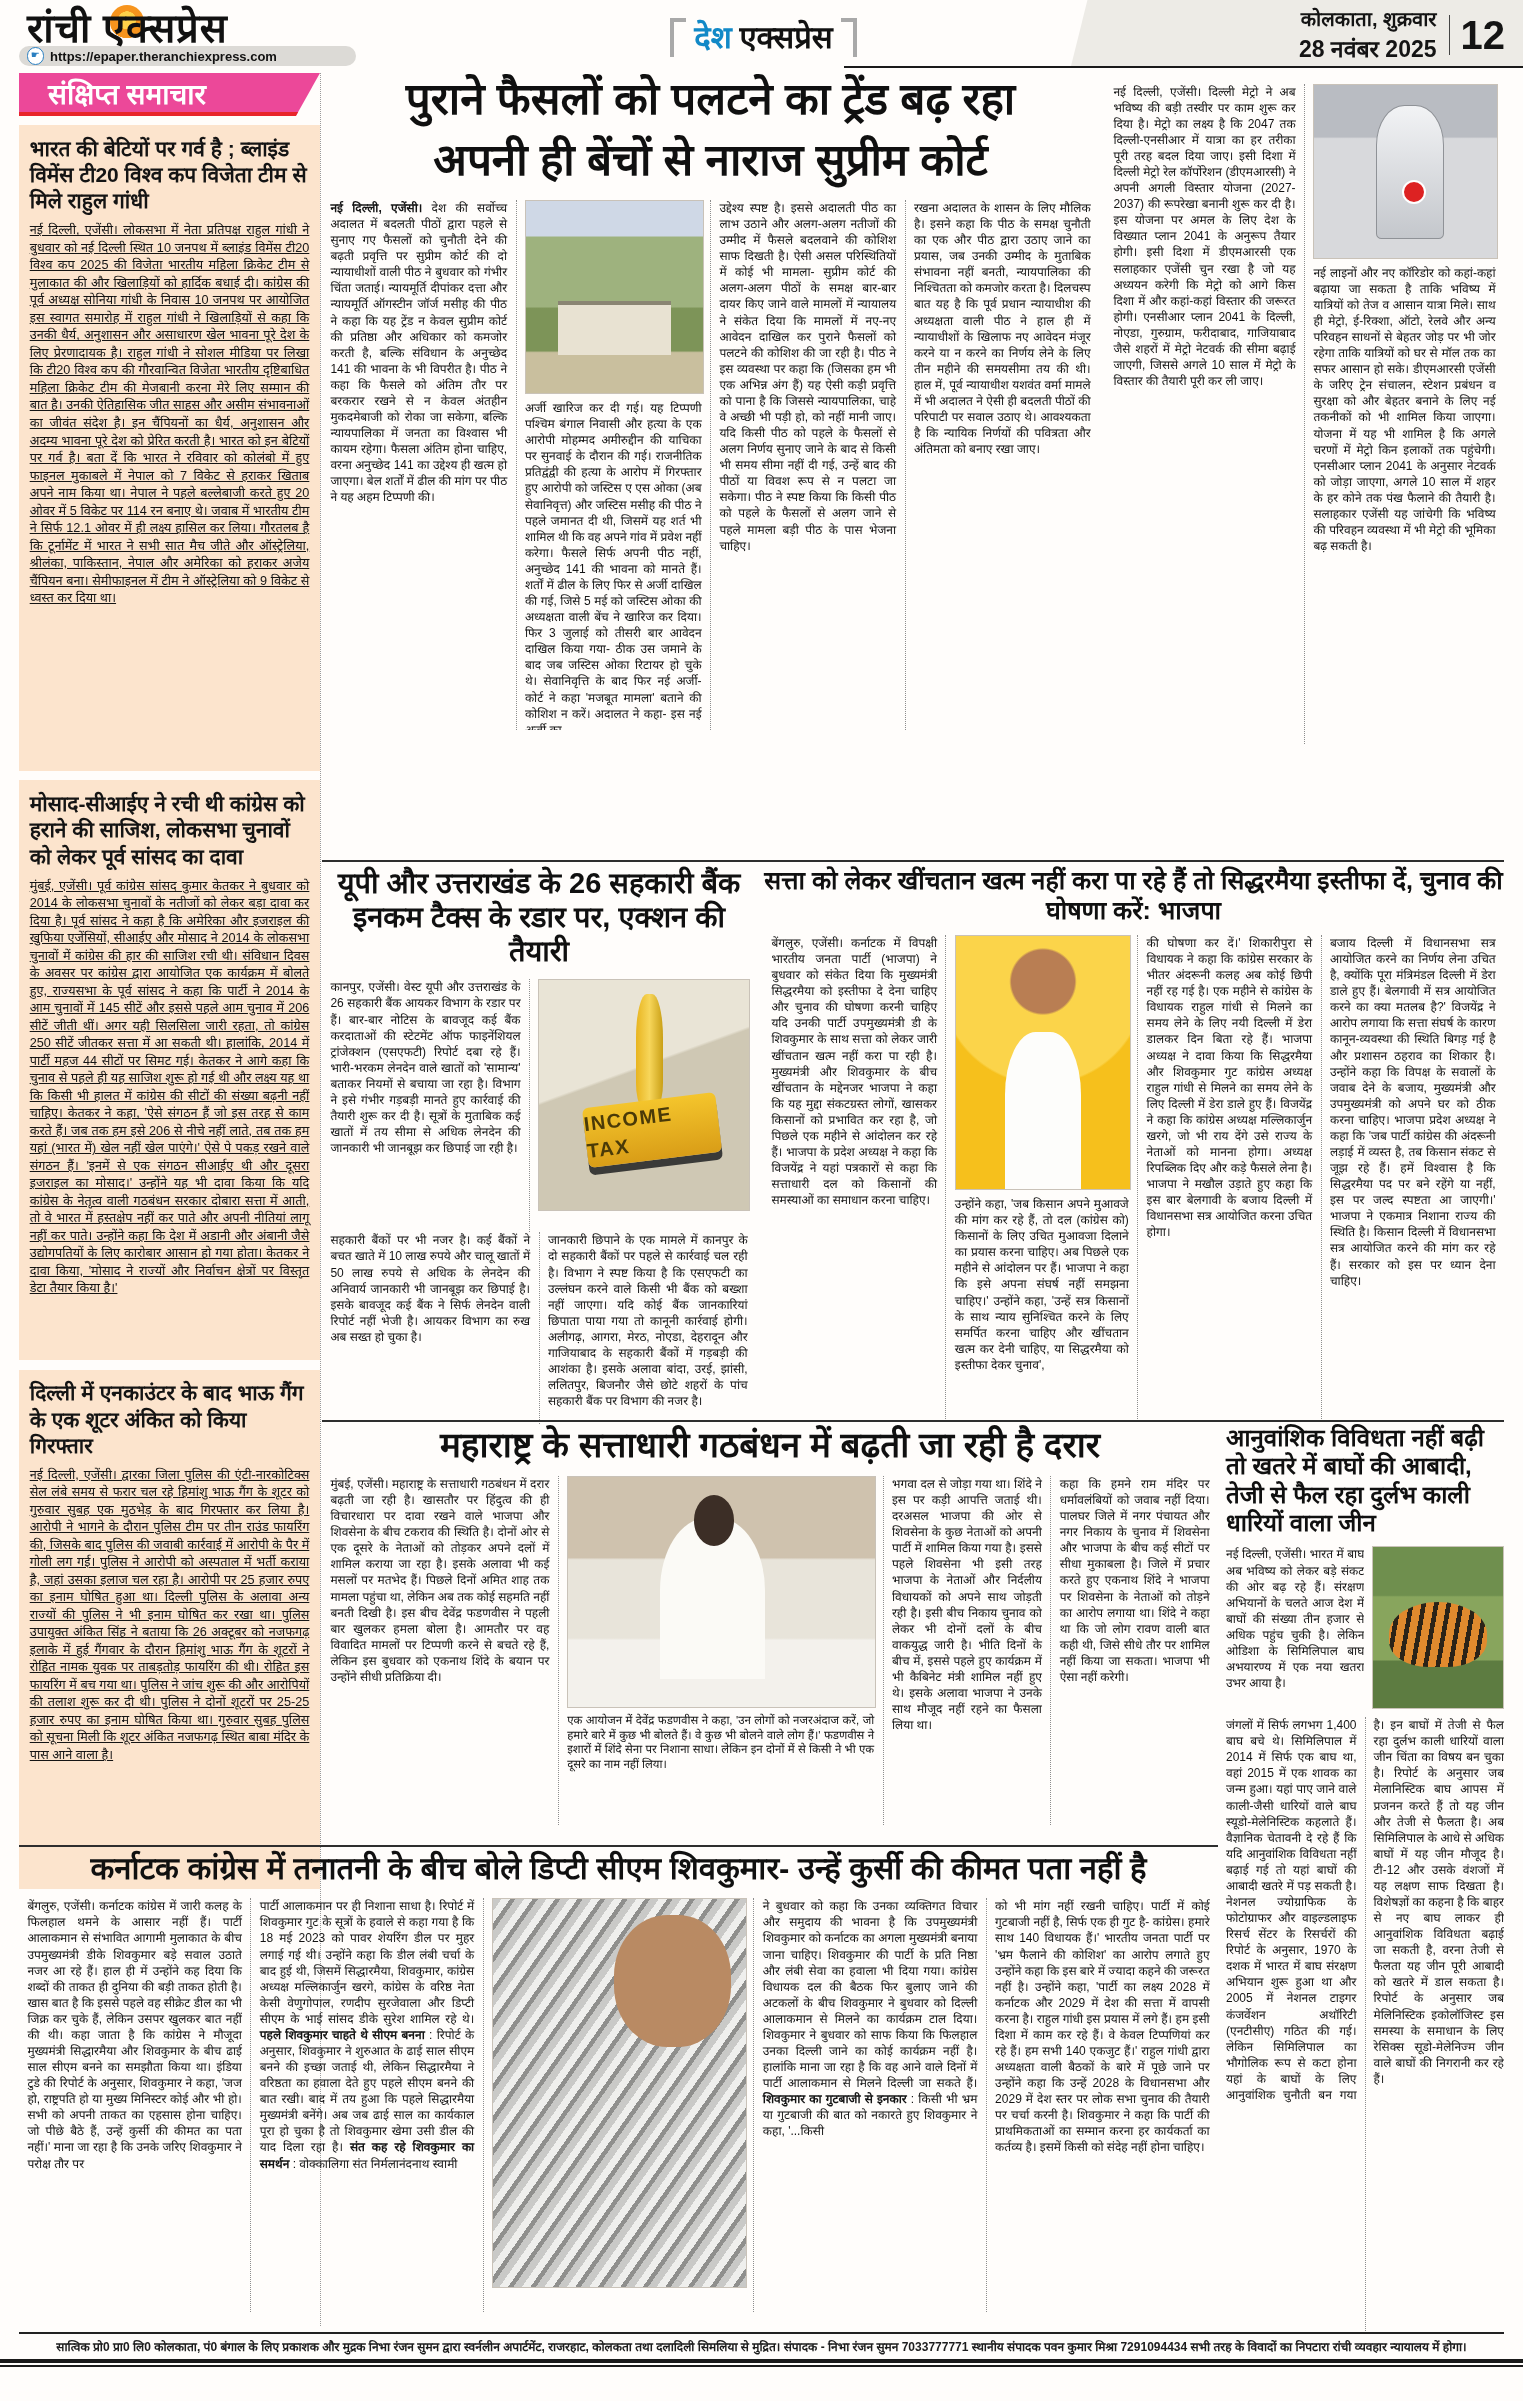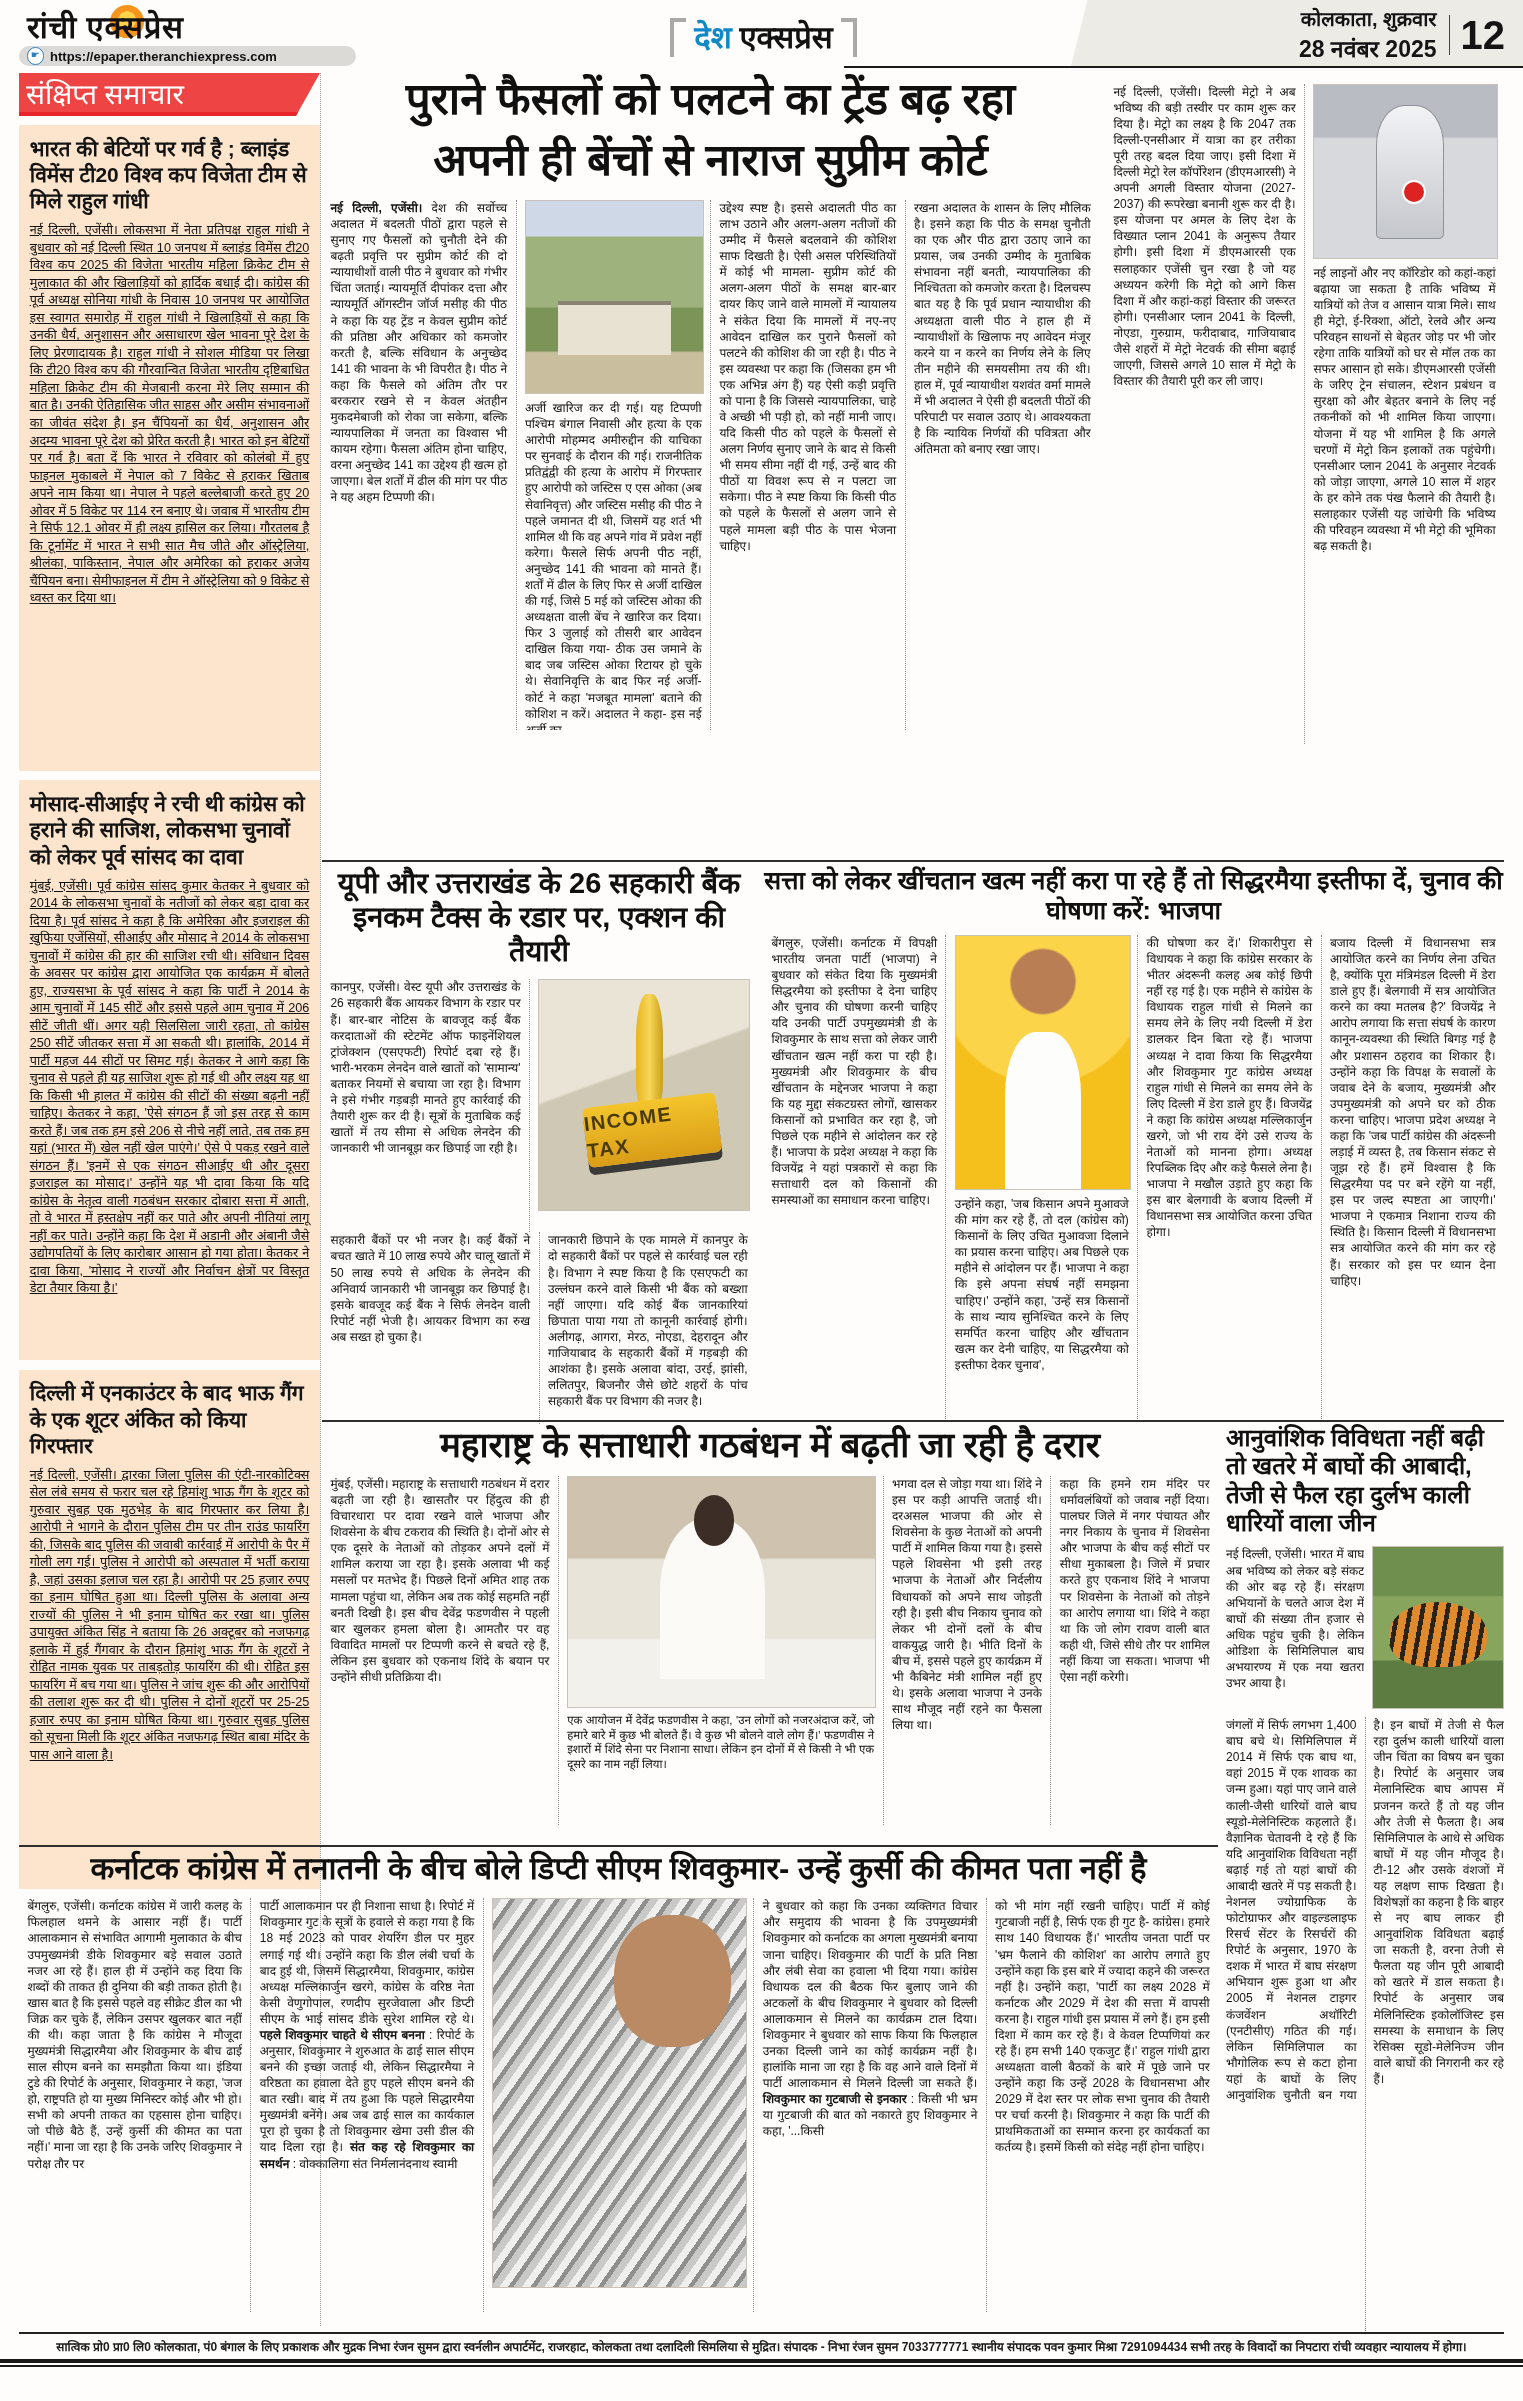--- a/index.html
+++ b/index.html
@@ -2,21 +2,21 @@
 <html style="font-size:12.3px"><head>
 <meta charset="utf-8">
 <style>
   html,body{margin:0;padding:0;background:#e8e8e8;}
   .page{position:relative;width:1523px;height:2401px;background:#fffdfb;margin:0 auto;
         font-family:"Liberation Sans","DejaVu Sans",sans-serif;color:#141414;overflow:hidden;}
   .abs{position:absolute;}
   
   .logo-wrap{left:19px;top:6.1px;width:276px;height:40px;display:flex;align-items:center;}
   .sun{width:34px;height:34px;border-radius:50%;background:radial-gradient(circle at 50% 45%,#ffd24a 0 35%,#f7941d 36% 70%,rgba(247,148,29,0) 71%);margin-right:-26px;position:relative;top:-4.6px;left:91px;}
-  .logo-text{font-size:31px;font-weight:800;letter-spacing:0.8px;color:#111;position:relative;z-index:2;}
+  .logo-text{font-size:40px;font-weight:800;letter-spacing:0.8px;color:#111;position:relative;z-index:2;}
   .url-pill{left:19px;top:46px;width:322px;height:20px;background:#dcdad6;border-radius:10px;display:flex;align-items:center;padding:0 7.7px;gap:6.1px;}
   .hand-ic{width:15.3px;height:15.3px;border-radius:50%;background:#fff;border:1.5px solid #2a7fc1;color:#2a7fc1;font-size:10px;line-height:14px;text-align:center;font-weight:700;}
   .url-text{font-size:13px;font-weight:800;color:#111;}
   .center-title{left:614px;top:10.7px;width:299px;height:46px;display:flex;align-items:flex-end;justify-content:center;gap:7.7px;}
   .ct-accent{color:#1289c7;font-size:31px;font-weight:800;}
   .ct-rest{color:#111;font-size:31px;font-weight:800;}
   .brk{width:12.3px;height:35px;border:4.6px solid #a9a9a9;}
   .brk.l{border-right:none;border-bottom:none;}
   .brk.r{border-left:none;border-bottom:none;}
   .date-block{left:1071px;top:0;width:453px;height:66px;background:#edebe6;transform:skewX(-14deg);transform-origin:bottom;}
@@ -31,21 +31,21 @@
   .hline{background:#2e2e2e;height:1.5px;}
   .headline{font-weight:800;color:#101010;text-align:center;line-height:1.18;}
   .tcols{display:flex;gap:0;align-items:stretch;}
   .tcol{flex:1;font-size:12px;line-height:1.34;text-align:justify;padding:0 8.4px;overflow:hidden;}
   .tcol + .tcol{border-left:0.8px dotted #8d8d8d;}
   .tcol strong{font-weight:800;}
   .ph{position:relative;overflow:hidden;border:0.8px solid #c9c2b8;}
   .caption{font-size:11.5px;line-height:1.3;text-align:justify;padding-top:4.6px;}
   
   .brief{left:19px;top:73px;width:301px;height:1773px;}
-  .brief-banner{width:100%;height:43px;background:#ef4444;color:#fff;font-size:28px;font-weight:400;display:flex;align-items:center;padding-left:7px;clip-path:polygon(0 0,100% 0,92% 100%,0 100%);border-bottom:4.6px solid #e8252a;box-sizing:border-box;}
+  .brief-banner{width:100%;height:43px;background:#ec4899;color:#fff;font-size:28px;font-weight:700;display:flex;align-items:center;padding-left:29px;clip-path:polygon(0 0,100% 0,92% 100%,0 100%);border-bottom:4.6px solid #e8252a;box-sizing:border-box;}
   .brief-card{background:#fce4cd;margin-top:9.2px;padding:10.7px 10.7px 7.7px 10.7px;box-sizing:border-box;overflow:hidden;}
   .brief-title{font-size:21px;font-weight:800;line-height:1.25;margin-bottom:7.7px;}
   .brief-body{font-size:12.7px;line-height:1.38;text-align:justify;text-decoration:underline;}
   
   .main-art{left:322px;top:73px;width:777px;height:784px;}
   .main-h{font-size:44px;}
   .main-cols{margin-top:14px;height:530px;}
   .sc-photo{width:100%;height:192px;background:linear-gradient(180deg,#cfd8e6 0 18%,#9eb27e 19% 55%,#7d9458 56% 78%,#c9bf9e 79% 100%);}
   .sc-photo::after{content:"";position:absolute;left:18%;top:52%;width:64%;height:26%;background:#e8e2d2;border-top:4.6px solid #8a8573;}
   

